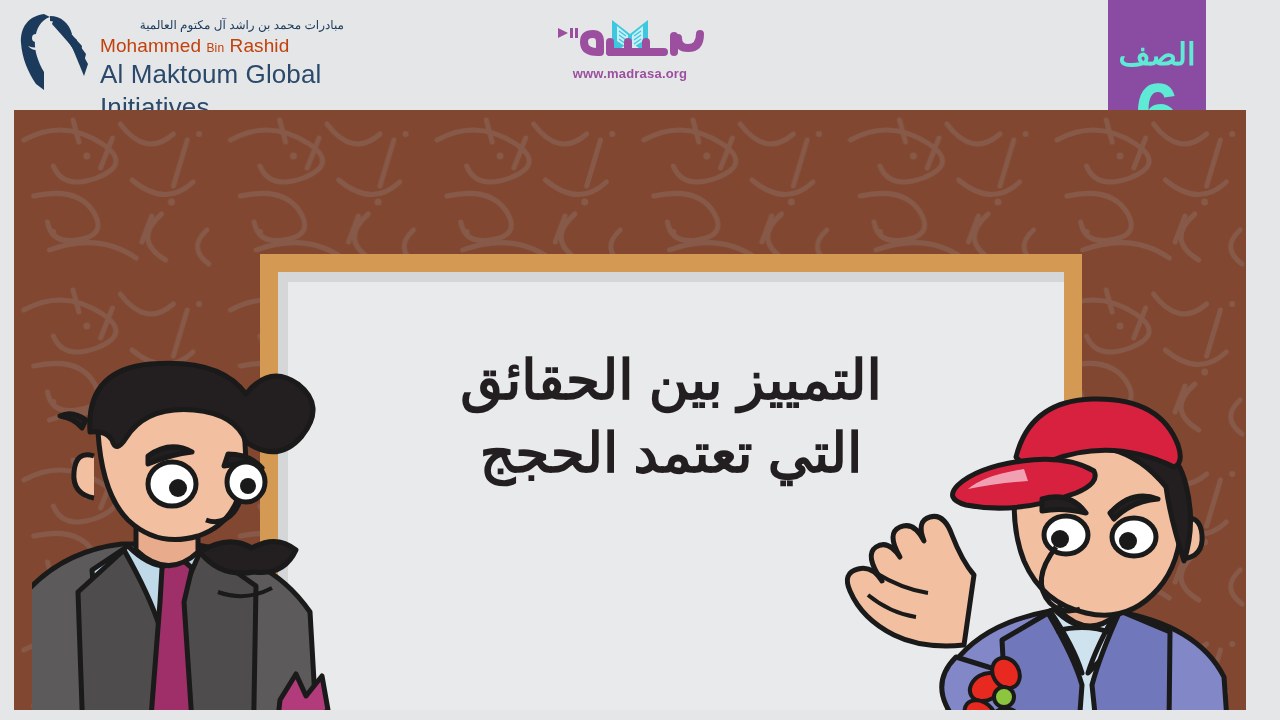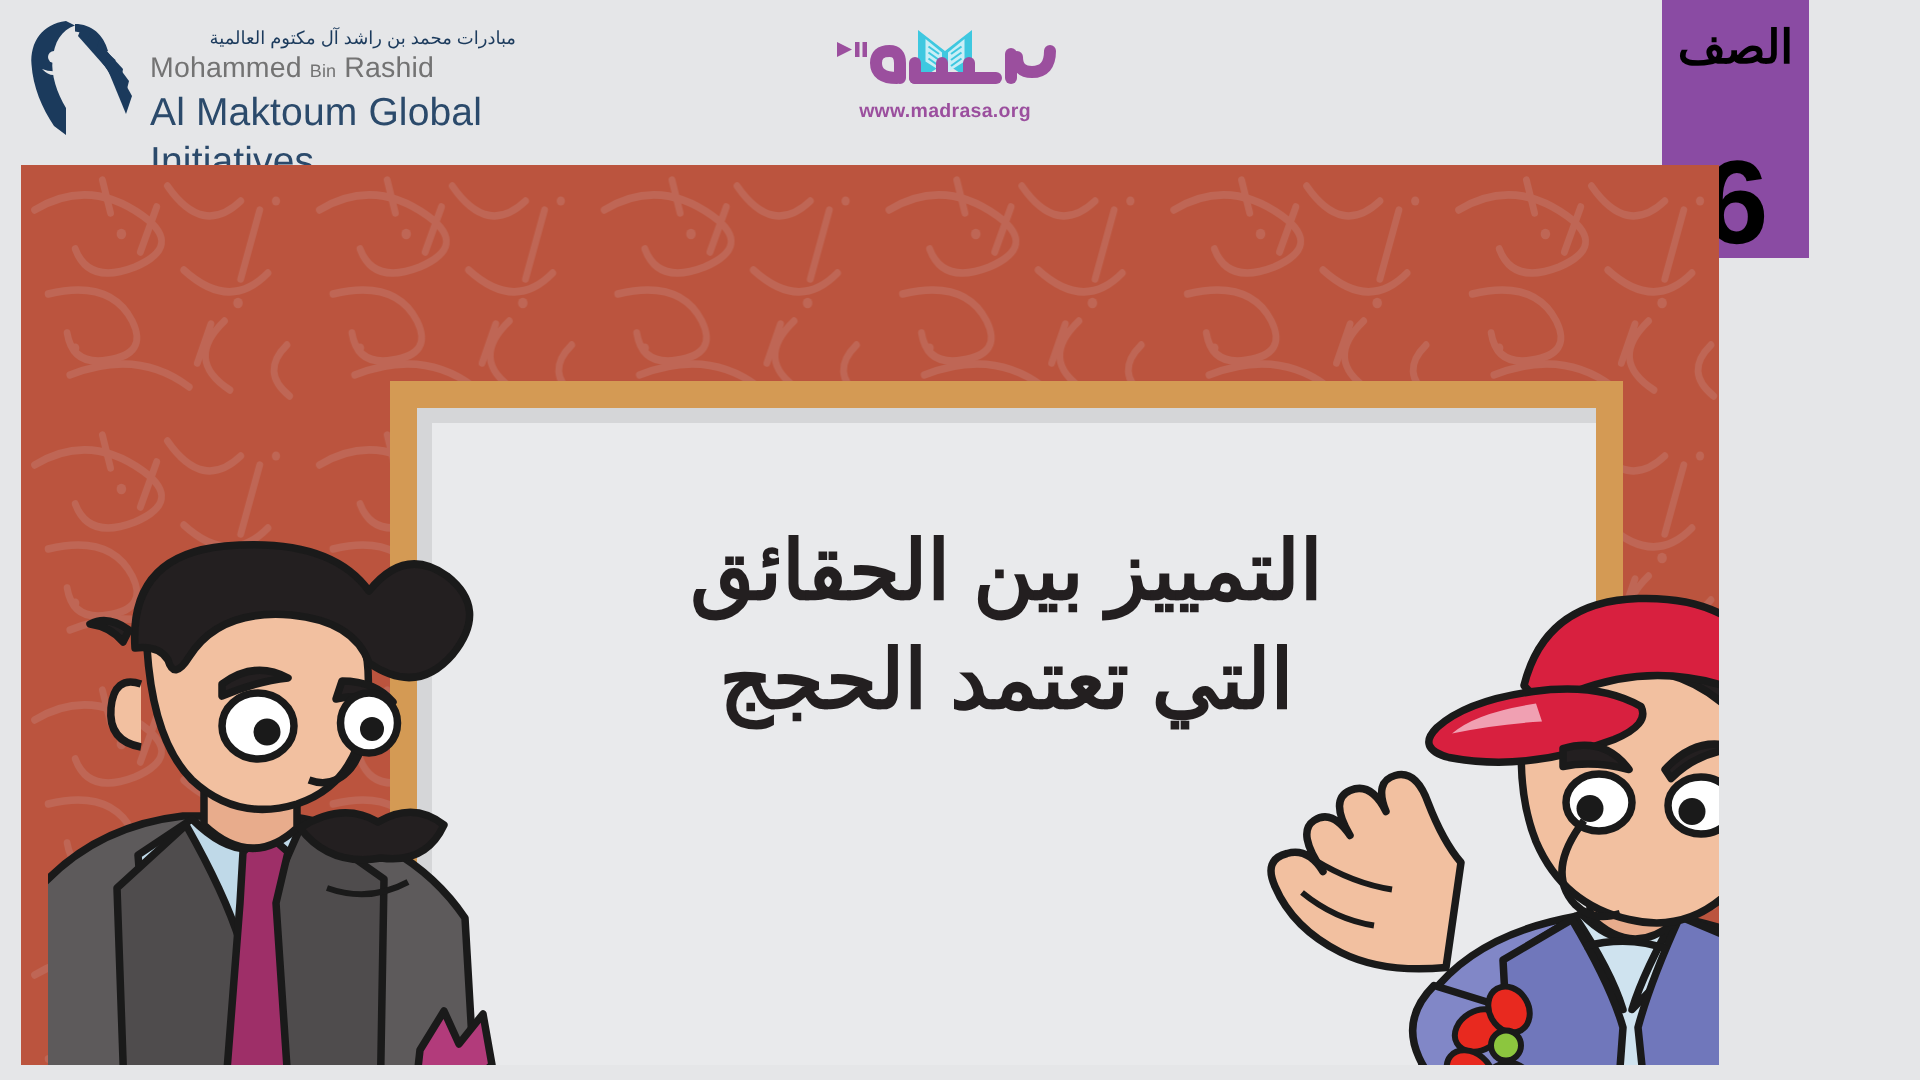--- a/index.html
+++ b/index.html
@@ -12,42 +12,42 @@
   }
   .stage { position:relative; width:1280px; height:720px; background:#e5e6e8; }
 
   
   .header { position:absolute; left:0; top:0; width:1280px; height:110px; background:#e5e6e8; }
 
   .mbr-logo { position:absolute; left:14px; top:10px; width:330px; height:88px; display:flex; align-items:flex-start; }
   .mbr-mark { width:74px; height:82px; flex:0 0 74px; }
   .mbr-text { margin-left:12px; padding-top:8px; }
   .mbr-ar { font-size:12px; color:#1b3a5c; direction:rtl; letter-spacing:.2px; line-height:1.2; }
-  .mbr-en1 { font-size:19px; color:#737373; line-height:1.25; margin-top:2px; letter-spacing:.1px; }
+  .mbr-en1 { font-size:19px; color:#c2410c; line-height:1.25; margin-top:2px; letter-spacing:.1px; }
   .mbr-en1 .bin { font-size:12px; }
   .mbr-en2 { font-size:26px; color:#2b4a6b; line-height:1.25; letter-spacing:.1px; }
   .mbr-bar { margin-top:7px; width:115px; height:8px; background:#4fb99f; }
 
   .madrasa-logo { position:absolute; left:540px; top:12px; width:180px; height:80px; }
   .madrasa-mark { position:relative; width:180px; height:56px; }
   .madrasa-url { text-align:center; font-size:13px; font-weight:bold; color:#9b4f9e; letter-spacing:.2px; margin-top:-2px; }
 
   .grade-badge {
     position:absolute; left:1108px; top:0; width:98px; height:172px;
-    background:#8a4ba3; color:#000000;
-    display:flex; flex-direction:column; align-items:center; justify-content:space-between;
+    background:#8a4ba3; color:#5eead4;
+    display:flex; flex-direction:column; align-items:center; justify-content:center;
     padding-top:16px;
   }
   .grade-label { font-size:31px; font-weight:bold; direction:rtl; line-height:1; }
   .grade-number { font-size:79px; font-weight:bold; line-height:.95; margin-top:4px; }
 
   
   .slide {
-    position:absolute; left:14px; top:110px; width:1132px; height:600px;
-    background:#7f1d1d; overflow:hidden;
+    position:absolute; left:14px; top:110px; width:1232px; height:600px;
+    background:#000000; overflow:hidden;
   }
   .calligraphy { position:absolute; inset:0; width:100%; height:100%; opacity:.55; }
 
   
   .board-frame {
     position:absolute; left:246px; top:144px; width:822px; height:490px;
     background:#d49a54;
   }
   .board-mat {
     position:absolute; left:18px; top:18px; right:18px; bottom:0;

